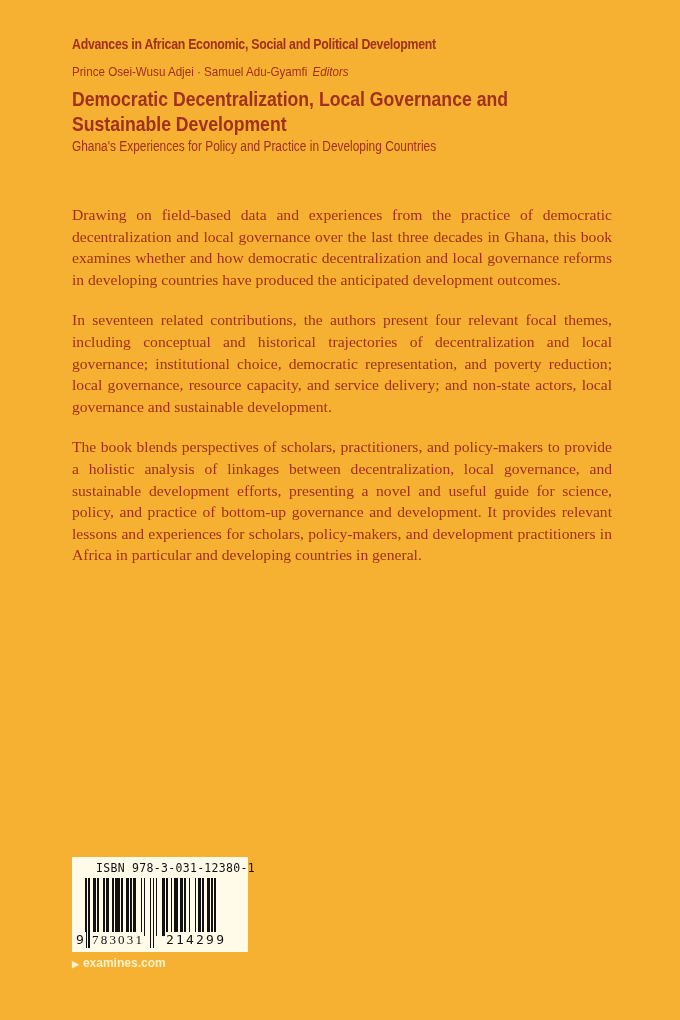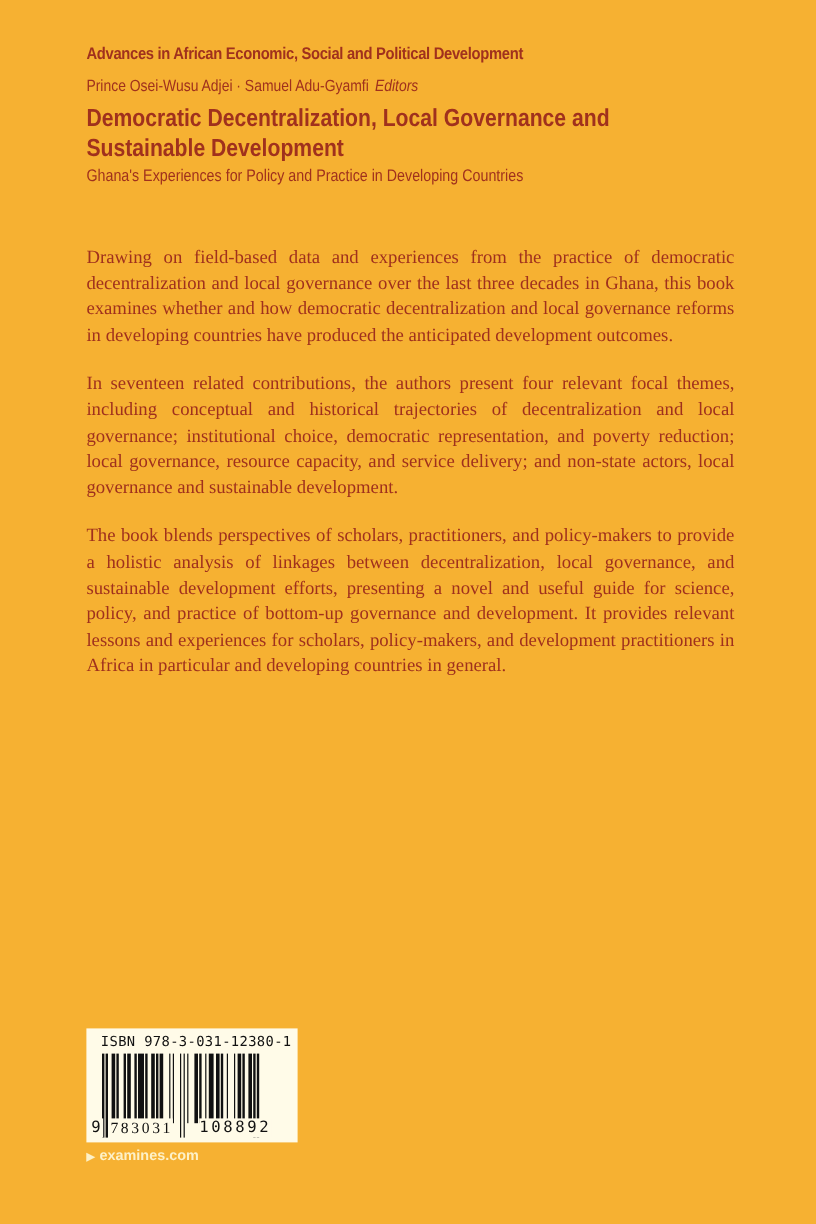--- a/index.html
+++ b/index.html
@@ -36,21 +36,21 @@
     position: absolute; left: 72px; top: 188px; width: 540px;
     font-family: "Liberation Serif", serif; font-size: 15.6px; line-height: 21.6px;
     color: #a0311d; text-align: justify; margin-top: 16px;
   }
   .blurb p { margin: 0 0 19px 0; }
   .barcode-box {
     position: absolute; left: 72px; top: 857px; width: 176px; height: 95px;
     background: #fffbe8;
   }
   .isbn-text {
-    position: absolute; left: 12px; top: 4px;
+    position: absolute; left: 24px; top: 4px;
     font-family: "DejaVu Sans Mono", monospace; font-size: 11.5px; color: #111;
     letter-spacing: 0.3px; white-space: nowrap;
   }
   .bars {
     position: absolute; left: 13px; top: 21px; width: 152px; height: 70px;
     display: flex; align-items: flex-start;
   }
   .bar { height: 58px; background: #111; }
   .bar.long { height: 70px; }
   .gap { height: 58px; }
@@ -142,18 +142,18 @@
       <div class="bar" style="width: 1.5px;"></div>
       <div class="gap" style="width: 3px;"></div>
       <div class="bar" style="width: 3px;"></div>
       <div class="gap" style="width: 1.5px;"></div>
       <div class="bar long" style="width: 1.5px;"></div>
       <div class="gap" style="width: 1.5px;"></div>
       <div class="bar long" style="width: 1.5px;"></div>
     </div>
   <div class="digits" style="left:4px;">9</div>
   <div class="digits" style="left:20px;font-family:Liberation Serif, serif;">783031</div>
-  <div class="digits" style="left:94px;">108892</div>
+  <div class="digits" style="left:94px;">214299</div>
 </div>
 
 <div class="springer">
   <span class="arrow">▶</span><span>examines.com</span>
 </div>
 
 </body></html>

